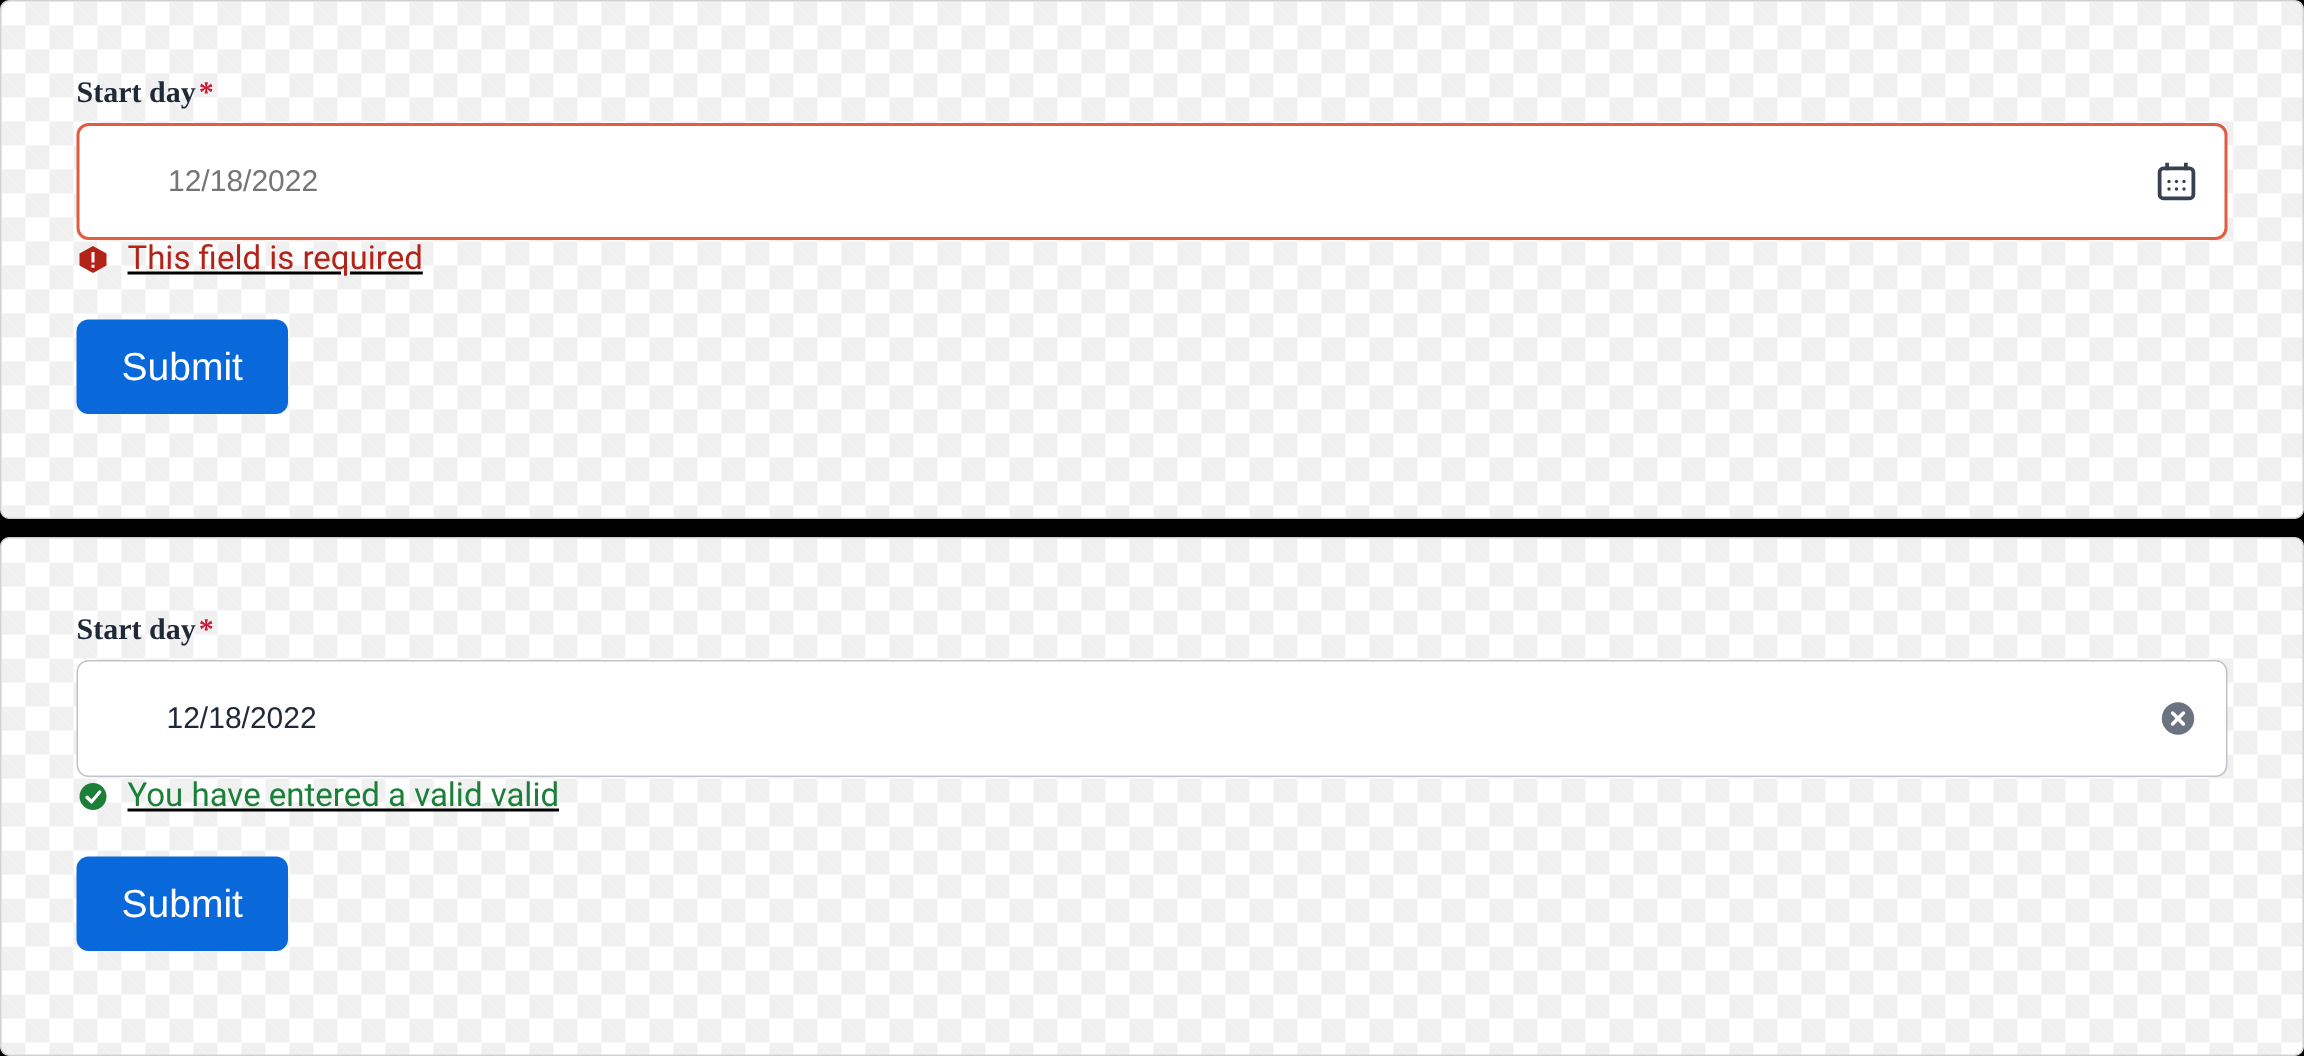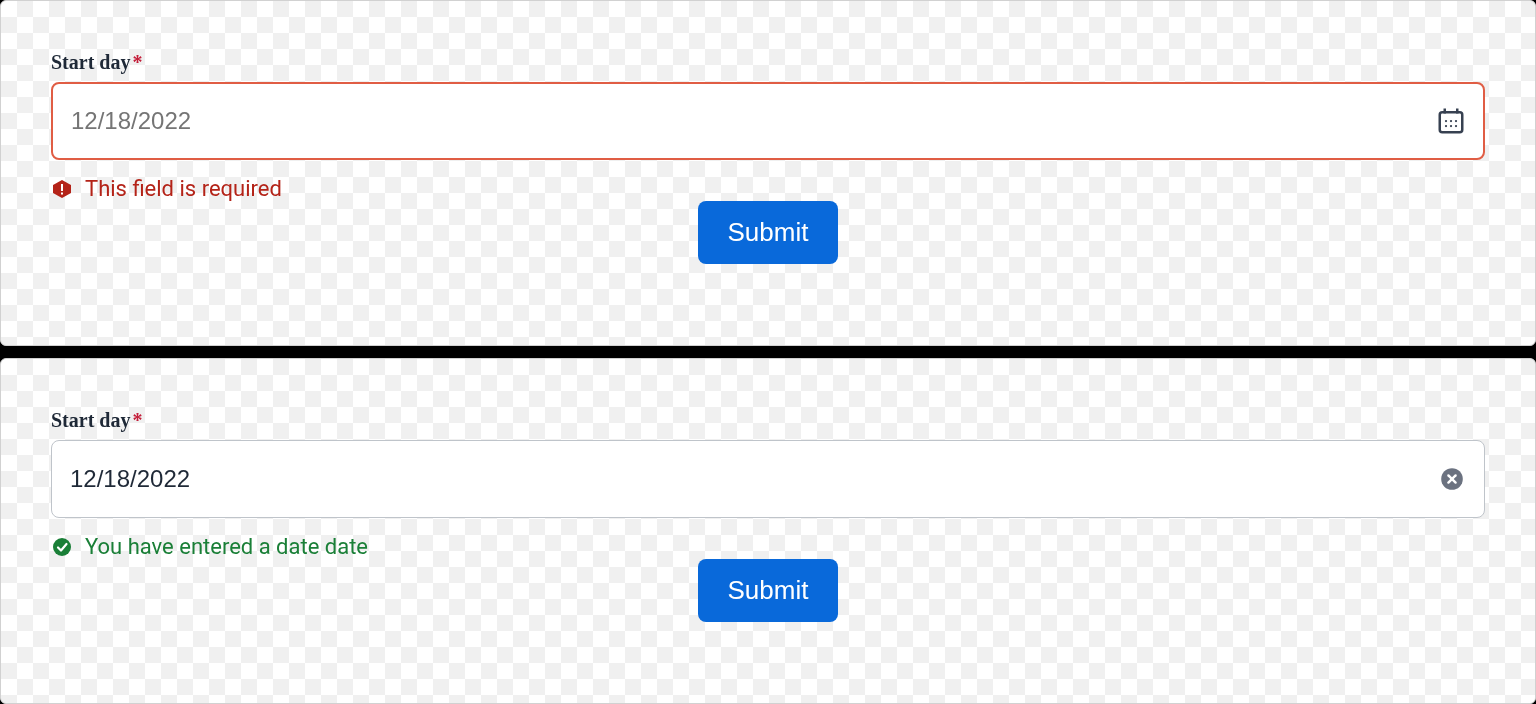--- a/index.html
+++ b/index.html
@@ -58,23 +58,24 @@
       border: 2px solid #e05d44;
     }
     .input-wrap.normal {
       border: 1px solid #bfc4ca;
     }
     .date-input {
       flex: 1;
       border: none;
       outline: none;
       background: transparent;
-      font-size: 24px;
+      font-size: 20px;
       color: #1f2937;
       height: 100%;
+      margin-left: 41px;
     }
     .date-input.placeholder-text {
       color: #6b7280;
     }
     .date-input.filled-text {
       color: #1f2937;
     }
     .right-icon {
       position: absolute;
       right: 16px;
@@ -83,38 +84,40 @@
       width: 32px;
       height: 32px;
       display: flex;
       align-items: center;
       justify-content: center;
       cursor: pointer;
     }
     .msg-row {
       display: flex;
       align-items: center;
-      margin-top: 16px;
+      margin-top: 0;
       gap: 12px;
+      text-decoration: underline;
     }
     .msg-icon {
       width: 22px;
       height: 22px;
       display: flex;
       align-items: center;
       justify-content: center;
     }
     .msg-text {
       font-size: 22px;
     }
     .msg-text.error-text { color: #b42318; }
     .msg-text.success-text { color: #1a7f37; }
     .actions {
       display: flex;
-      justify-content: center;
+      justify-content: flex-start;
+      margin-top: 28px;
     }
     .submit-btn {
       background: #0969da;
       color: #fff;
       border: none;
       border-radius: 8px;
       font-size: 26px;
       font-weight: 400;
       padding: 16px 30px;
       cursor: pointer;
@@ -175,19 +178,19 @@
         </svg>
       </div>
     </div>
     <div class="msg-row">
       <div class="msg-icon">
         <svg viewBox="0 0 20 20" width="20" height="20">
           <circle cx="10" cy="10" r="9" fill="#1a7f37"></circle>
           <polyline points="6,10.5 9,13.5 14.5,7" fill="none" stroke="#fff" stroke-width="2.2" stroke-linecap="round" stroke-linejoin="round"></polyline>
         </svg>
       </div>
-      <span class="msg-text success-text">You have entered a date date</span>
+      <span class="msg-text success-text">You have entered a valid valid</span>
     </div>
   </div>
   <div class="actions">
     <button class="submit-btn">Submit</button>
   </div>
 </div>
 
 </body></html>

